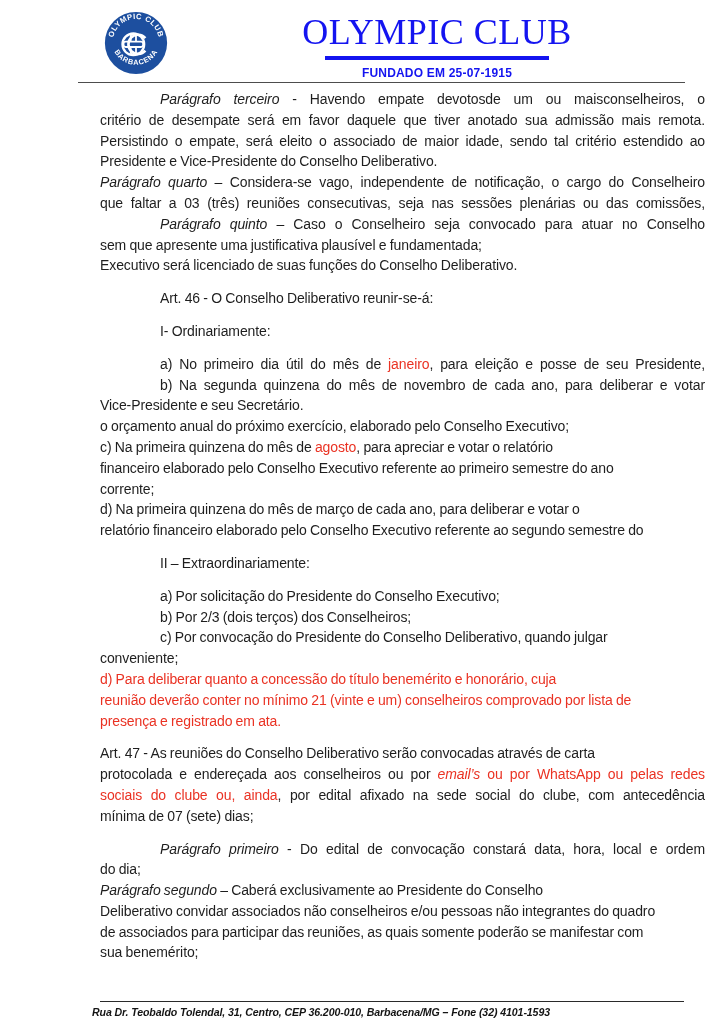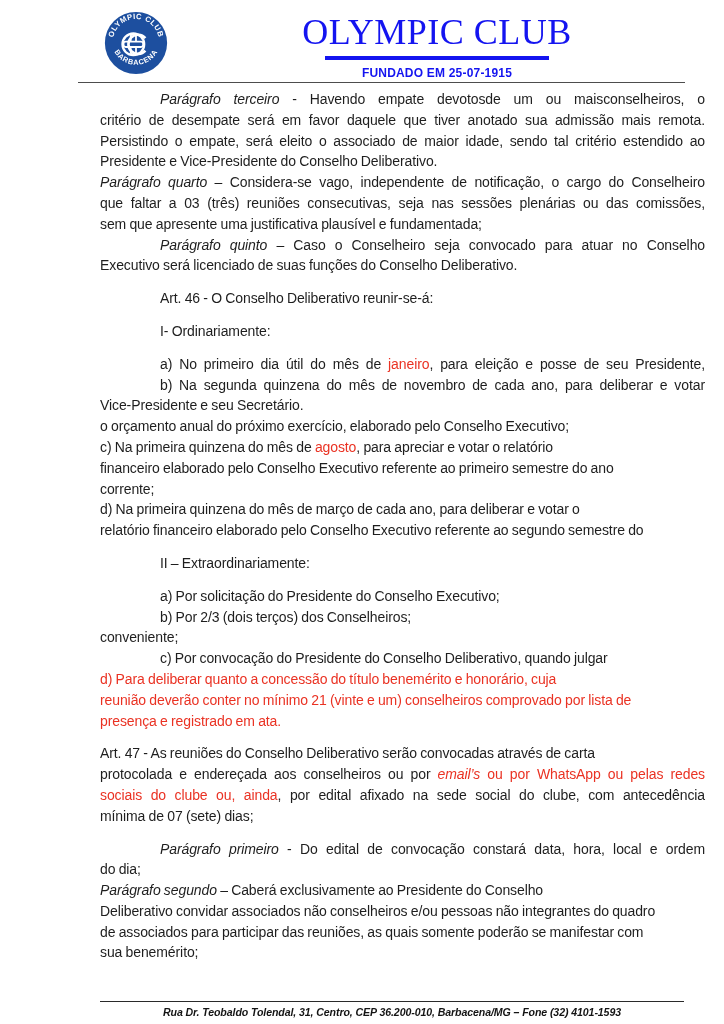--- a/index.html
+++ b/index.html
@@ -22,21 +22,21 @@
   .tline{line-height:20.8px;height:20.8px;white-space:nowrap;}
   .tline.ind{padding-left:60px;}
   .tline.just{text-align:justify;text-align-last:justify;}
   .gap{height:12px;}
   .it{font-style:italic;text-align:center;}
   .rd{color:var(--red,#ea3223);}
 
   
   .footer-line{position:absolute;left:100px;top:1001px;width:584px;height:0;
                border-top:1.8px solid #2a2a2a;}
-  .footer-addr{position:absolute;left:92px;top:1006px;width:600px;text-align:center;
+  .footer-addr{position:absolute;left:92px;top:1006px;width:600px;
                font-size:10.6px;font-weight:bold;font-style:italic;color:#141414;
                letter-spacing:-0.1px;}
 </style>
 </head>
 <body>
 
 <div class="page">
 
   <div>
     <div class="logo">
@@ -68,44 +68,44 @@
     <div class="header-line"></div>
   </div>
 
   <div class="docbody" id="docbody">
       <div class="tline ind just"><span class="it">Parágrafo terceiro</span><span> - Havendo empate devotosde um ou maisconselheiros, o</span></div>
       <div class="tline just"><span>critério de desempate será em favor daquele que tiver anotado sua admissão mais remota.</span></div>
       <div class="tline just"><span>Persistindo o empate, será eleito o associado de maior idade, sendo tal critério estendido ao</span></div>
       <div class="tline"><span>Presidente e Vice-Presidente do Conselho Deliberativo.</span></div>
       <div class="tline just"><span class="it">Parágrafo quarto</span><span> – Considera-se vago, independente de notificação, o cargo do Conselheiro</span></div>
       <div class="tline just"><span>que faltar a 03 (três) reuniões consecutivas, seja nas sessões plenárias ou das comissões,</span></div>
+      <div class="tline ind just"><span class="it">Parágrafo quinto</span><span> – Caso o Conselheiro seja convocado para atuar no Conselho</span></div>
       <div class="tline"><span>sem que apresente uma justificativa plausível e fundamentada;</span></div>
-      <div class="tline ind just"><span class="it">Parágrafo quinto</span><span> – Caso o Conselheiro seja convocado para atuar no Conselho</span></div>
       <div class="tline"><span>Executivo será licenciado de suas funções do Conselho Deliberativo.</span></div>
       <div class="gap"></div>
       <div class="tline ind"><span>Art. 46 - O Conselho Deliberativo reunir-se-á:</span></div>
       <div class="gap"></div>
       <div class="tline ind"><span>I- Ordinariamente:</span></div>
       <div class="gap"></div>
       <div class="tline ind just"><span>a) No primeiro dia útil do mês de </span><span class="rd">janeiro</span><span>, para eleição e posse de seu Presidente,</span></div>
       <div class="tline ind just"><span>b) Na segunda quinzena do mês de novembro de cada ano, para deliberar e votar</span></div>
       <div class="tline"><span>Vice-Presidente e seu Secretário.</span></div>
       <div class="tline"><span>o orçamento anual do próximo exercício, elaborado pelo Conselho Executivo;</span></div>
       <div class="tline"><span>c) Na primeira quinzena do mês de </span><span class="rd">agosto</span><span>, para apreciar e votar o relatório</span></div>
       <div class="tline"><span>financeiro elaborado pelo Conselho Executivo referente ao primeiro semestre do ano</span></div>
       <div class="tline"><span>corrente;</span></div>
       <div class="tline"><span>d) Na primeira quinzena do mês de março de cada ano, para deliberar e votar o</span></div>
       <div class="tline"><span>relatório financeiro elaborado pelo Conselho Executivo referente ao segundo semestre do</span></div>
       <div class="gap"></div>
       <div class="tline ind"><span>II – Extraordinariamente:</span></div>
       <div class="gap"></div>
       <div class="tline ind"><span>a) Por solicitação do Presidente do Conselho Executivo;</span></div>
       <div class="tline ind"><span>b) Por 2/3 (dois terços) dos Conselheiros;</span></div>
+      <div class="tline ind"><span>c) Por convocação do Presidente do Conselho Deliberativo, quando julgar</span></div>
       <div class="tline"><span>conveniente;</span></div>
-      <div class="tline ind"><span>c) Por convocação do Presidente do Conselho Deliberativo, quando julgar</span></div>
       <div class="tline"><span class="rd">d) Para deliberar quanto a concessão do título benemérito e honorário, cuja</span></div>
       <div class="tline"><span class="rd">reunião deverão conter no mínimo 21 (vinte e um) conselheiros comprovado por lista de</span></div>
       <div class="tline"><span class="rd">presença e registrado em ata.</span></div>
       <div class="gap"></div>
       <div class="tline"><span>Art. 47 - As reuniões do Conselho Deliberativo serão convocadas através de carta</span></div>
       <div class="tline just"><span>protocolada e endereçada aos conselheiros ou por </span><span class="it rd">email’s</span><span class="rd"> ou por WhatsApp ou pelas redes</span></div>
       <div class="tline just"><span class="rd">sociais do clube ou, ainda</span><span>, por edital afixado na sede social do clube, com antecedência</span></div>
       <div class="tline"><span>mínima de 07 (sete) dias;</span></div>
       <div class="gap"></div>
       <div class="tline ind just"><span class="it">Parágrafo primeiro</span><span> - Do edital de convocação constará data, hora, local e ordem</span></div>

